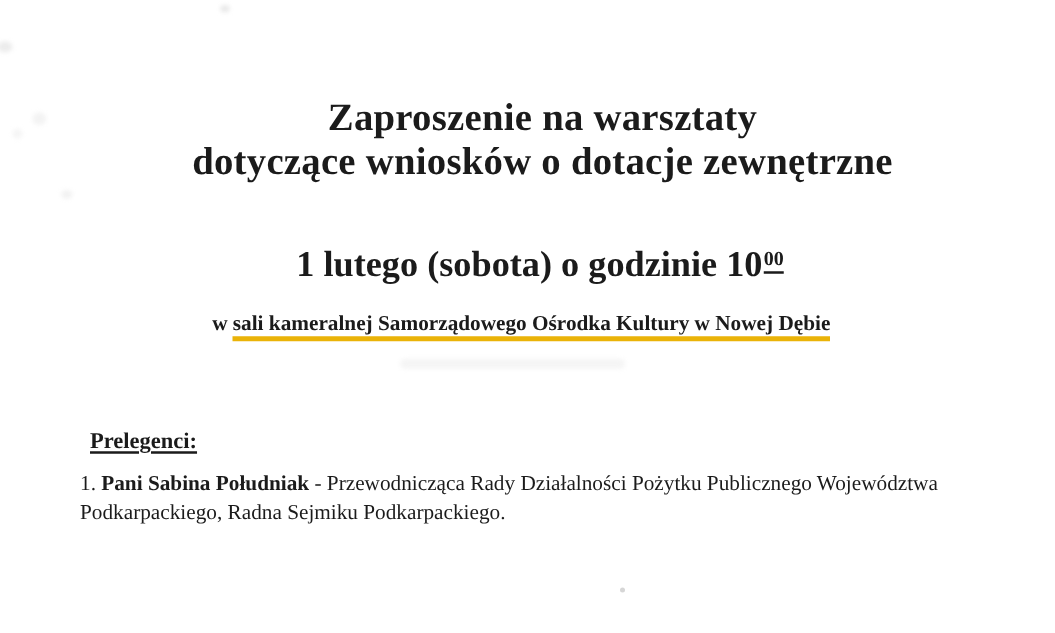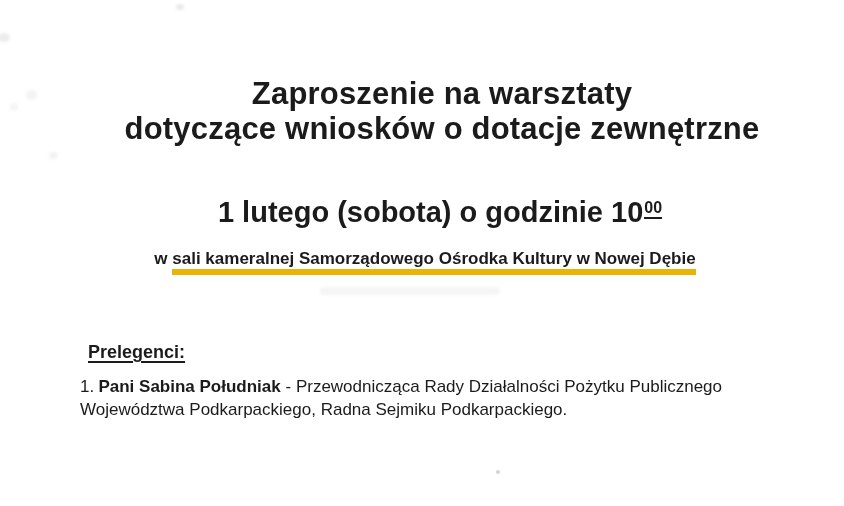--- a/index.html
+++ b/index.html
@@ -3,23 +3,22 @@
 <meta charset="utf-8">
 <style>
   * { margin: 0; padding: 0; box-sizing: border-box; }
   html, body { background: #ffffff; }
   .page {
     position: relative;
     width: 844px;
     height: 506px;
     background: #ffffff;
     overflow: hidden;
-    font-family: Liberation Sans, sans-serif;
+    font-family: Liberation Serif, serif;
     color: #1b1b1b;
-    padding-left: 16px;
   }
   .title-block {
     margin-top: 76px;
     text-align: center;
     transform: translateX(12px);
     font-weight: bold;
     font-size: 31px;
     line-height: 35px;
     letter-spacing: 0.2px;
   }
@@ -42,21 +41,21 @@
   }
   .venue-line {
     margin-top: 19px;
     text-align: center;
     transform: translateX(-5px);
     font-weight: bold;
     font-size: 17px;
     line-height: 22px;
   }
   .venue-underlined {
-    border-bottom: 6px solid #eab308;
+    border-bottom: 4px solid #eab308;
     padding-bottom: 1px;
   }
   .speakers-heading {
     margin: 72px 0 12px 72px;
     font-weight: bold;
     font-size: 18px;
     line-height: 21px;
     text-decoration: underline;
     text-decoration-thickness: 2px;
     text-underline-offset: 3px;

